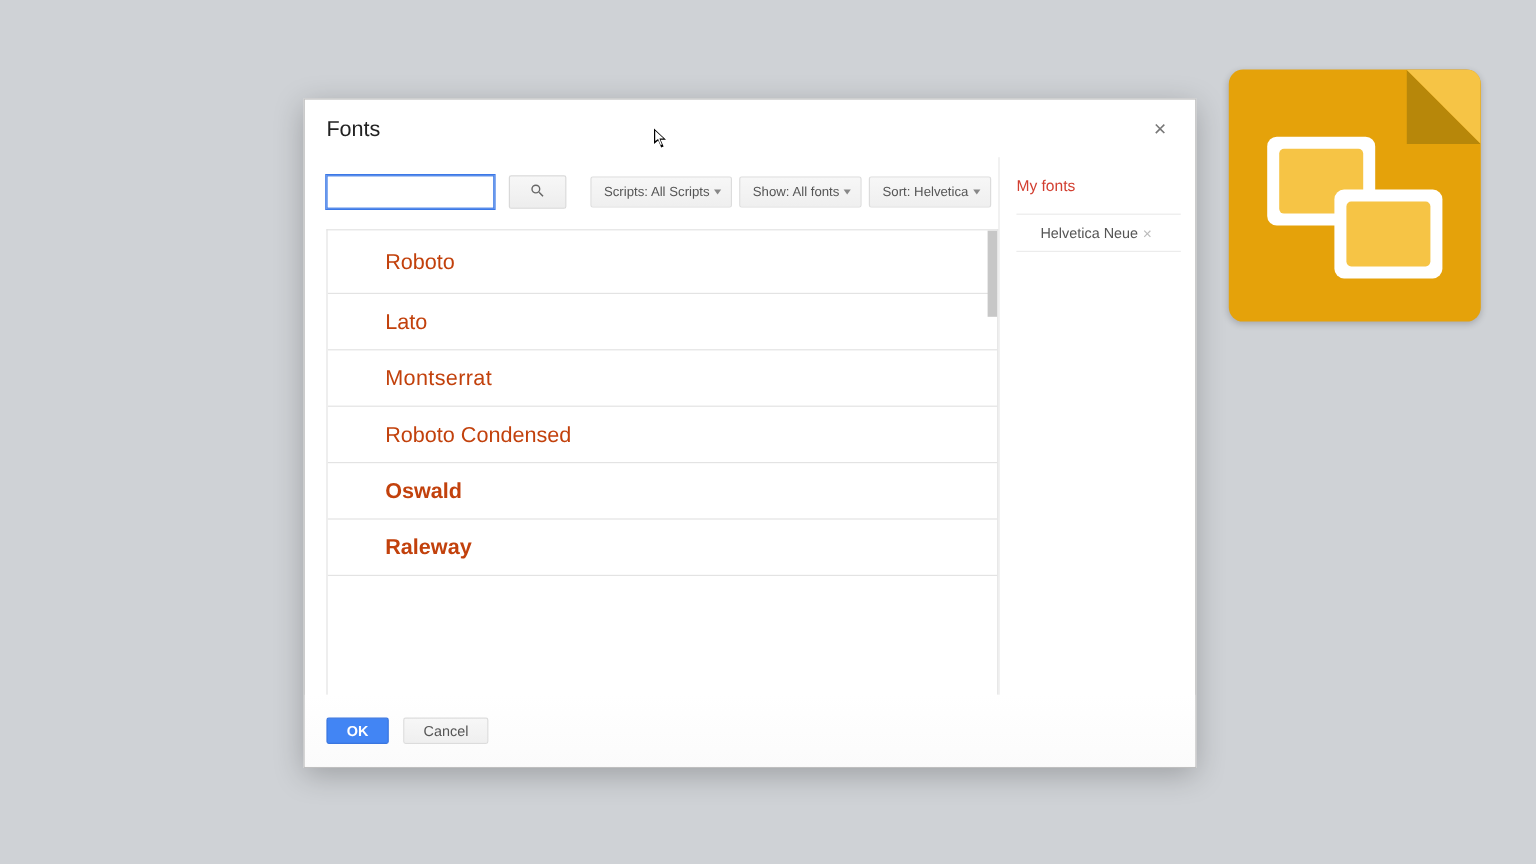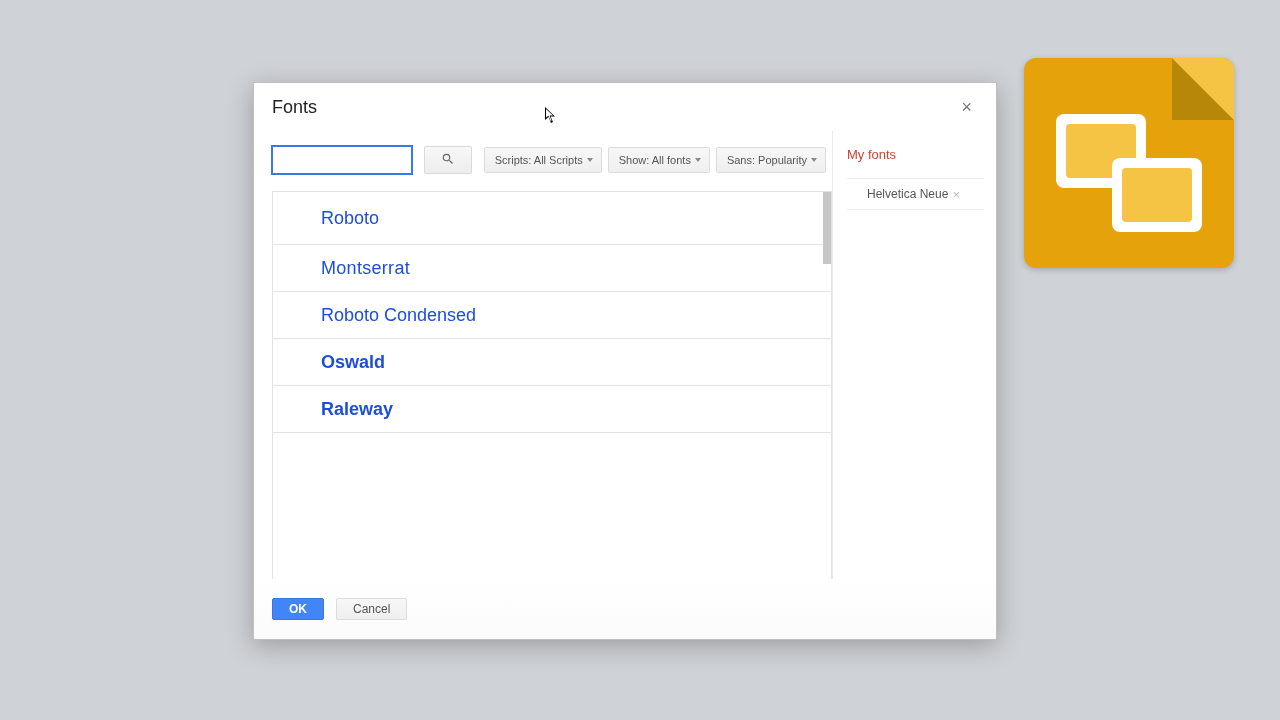--- a/index.html
+++ b/index.html
@@ -114,21 +114,21 @@
     background: #fff;
   }
   .font-scroll-inner { position: absolute; inset: 0; overflow: hidden; }
   .font-item {
     height: 47px;
     border-bottom: 1px solid #e3e3e3;
     display: flex;
     align-items: center;
     padding-left: 48px;
     font-size: 18px;
-    color: #1d4ed8;
+    color: #c2410c;
   }
   .font-item:first-child { height: 53px; }
   .scrollbar-thumb {
     position: absolute;
     right: 0; top: 0;
     width: 8px; height: 72px;
     background: #c7c7c7;
     border-radius: 0;
   }
 
@@ -284,30 +284,33 @@
         <div class="filter-group">
           <button class="filter-btn">
             <span>Scripts: All Scripts</span>
             <span class="tri"></span>
           </button>
           <button class="filter-btn">
             <span>Show: All fonts</span>
             <span class="tri"></span>
           </button>
           <button class="filter-btn">
-            <span>Sans: Popularity</span>
+            <span>Sort: Helvetica</span>
             <span class="tri"></span>
           </button>
         </div>
       </div>
 
       <div class="font-scroll">
         <div class="font-scroll-inner">
           <div class="font-item ff-roboto">
               <span>Roboto</span>
+            </div>
+          <div class="font-item ff-lato">
+              <span>Lato</span>
             </div>
           <div class="font-item ff-mont">
               <span>Montserrat</span>
             </div>
           <div class="font-item ff-robcond">
               <span>Roboto Condensed</span>
             </div>
           <div class="font-item ff-oswald">
               <span>Oswald</span>
             </div>

